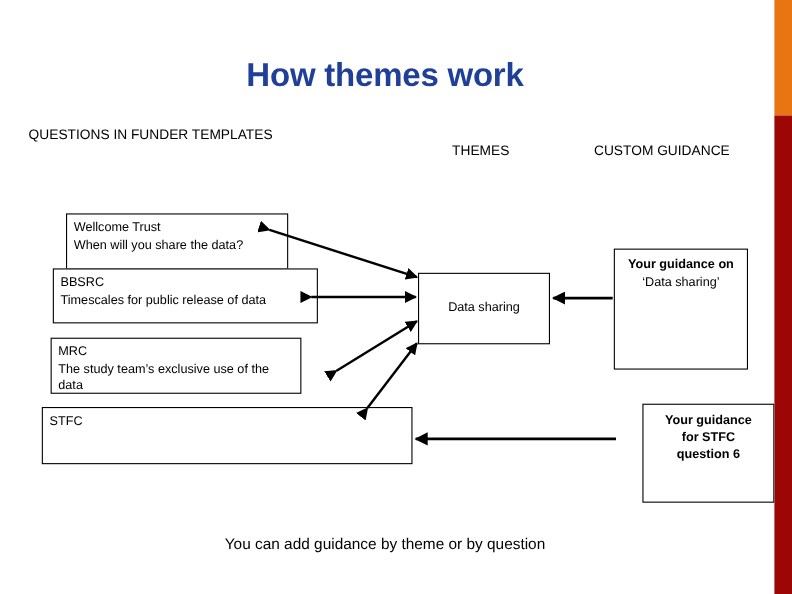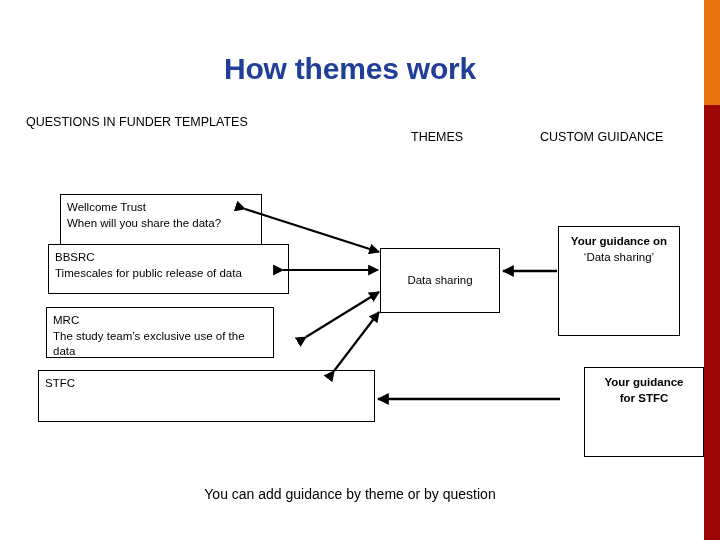--- a/index.html
+++ b/index.html
@@ -166,20 +166,21 @@
 
   <div class="box box-top-centered box-guidance-theme">
     <span class="guidance-line guidance-bold">Your guidance on</span>
     <span class="guidance-gap"></span>
     <span class="guidance-line">‘Data sharing’</span>
   </div>
 
   <div class="box box-top-centered box-guidance-stfc">
     <span class="guidance-line guidance-bold">Your guidance</span>
     <span class="guidance-line guidance-bold">for STFC</span>
+    <span class="guidance-line guidance-bold">question 6</span>
   </div>
 
   <svg class="arrows" viewBox="0 0 720 540">
     <defs>
       <marker id="arrowEnd" viewBox="0 0 10 10" refX="9" refY="5" markerWidth="5" markerHeight="5" orient="auto-start-reverse">
         <path d="M 0 0 L 10 5 L 0 10 z" fill="#000000"></path>
       </marker>
       <marker id="arrowStart" viewBox="0 0 10 10" refX="9" refY="5" markerWidth="5" markerHeight="5" orient="auto">
         <path d="M 0 0 L 10 5 L 0 10 z" fill="#000000"></path>
       </marker>

